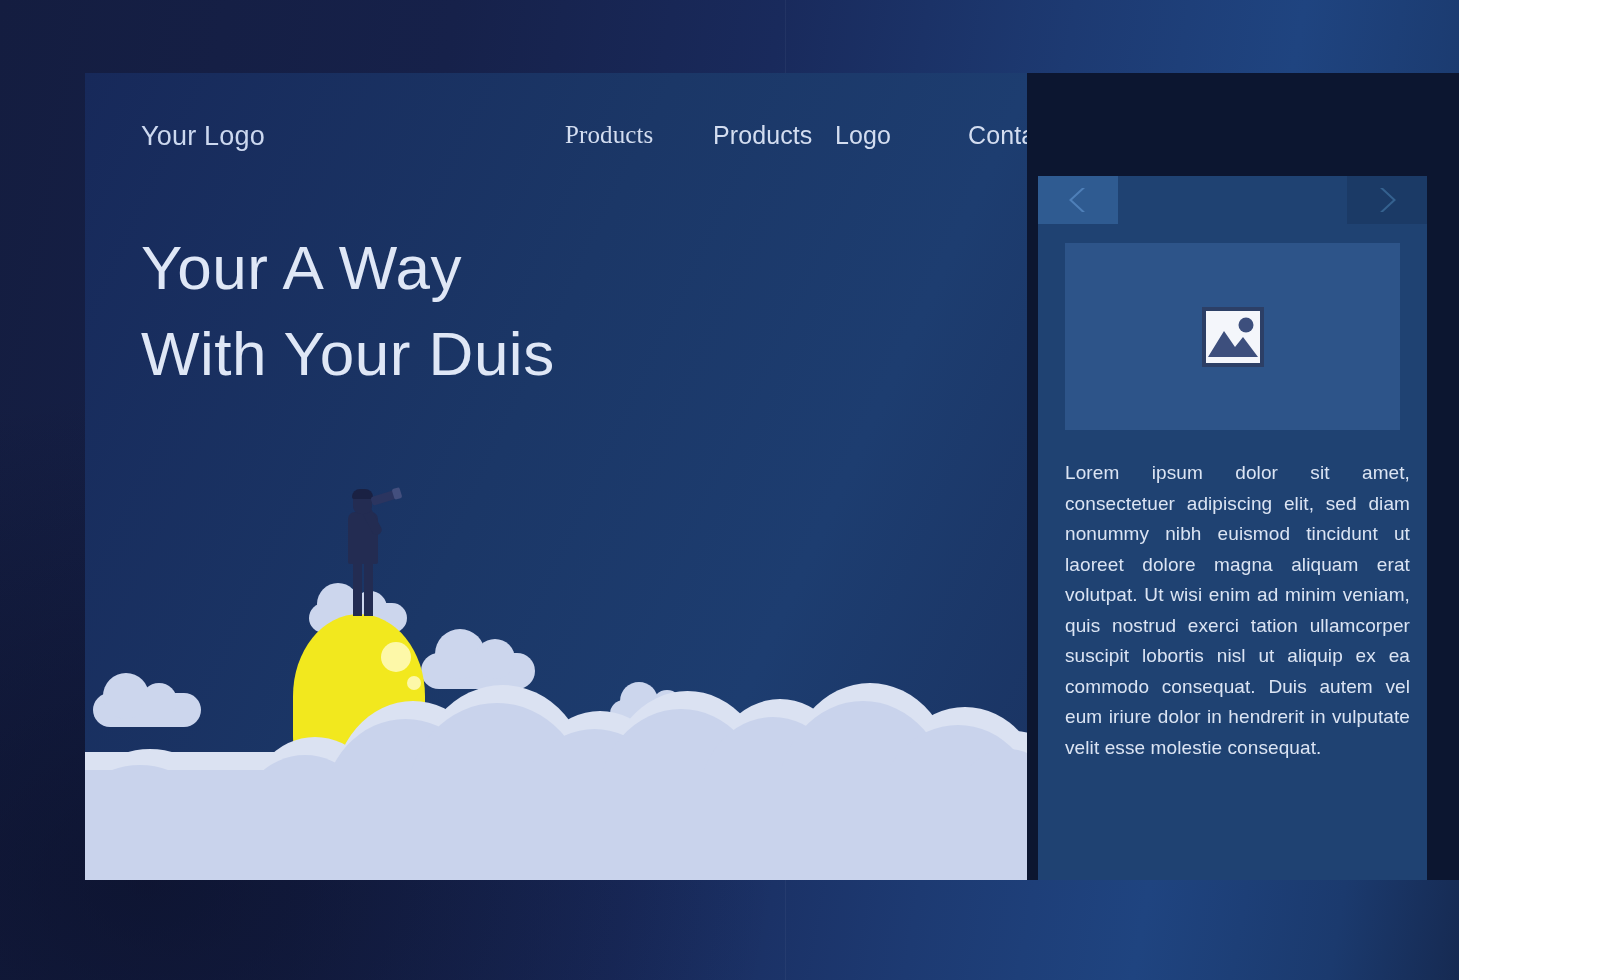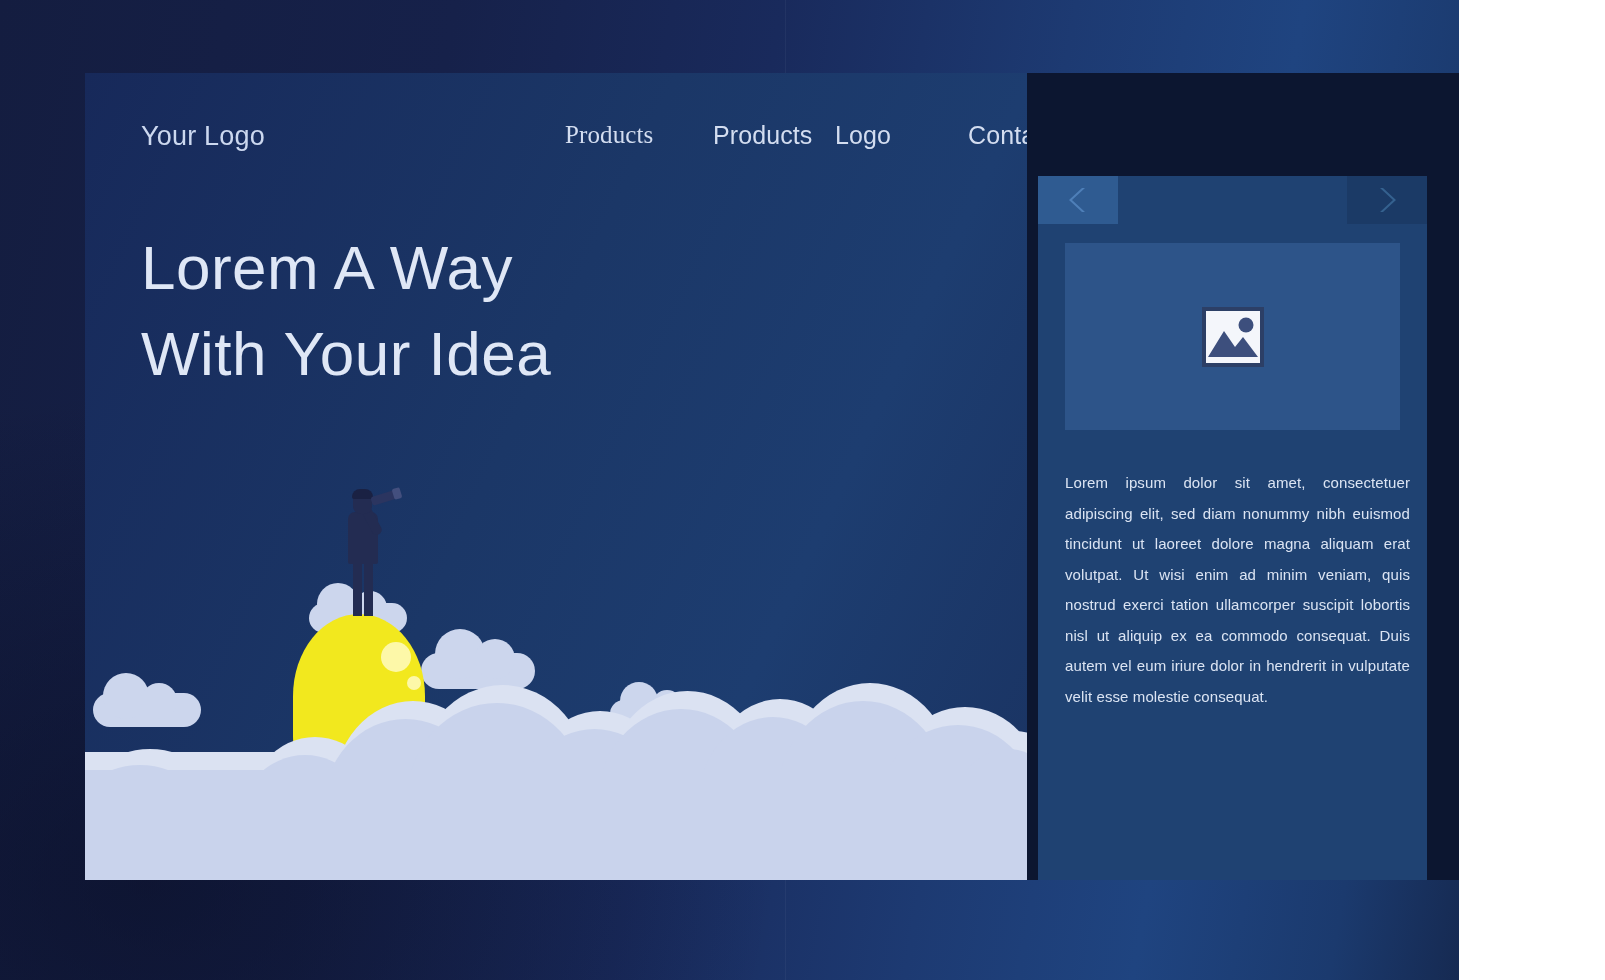--- a/index.html
+++ b/index.html
@@ -140,22 +140,22 @@
 
   #thumb {
     position:absolute; left:27px; top:67px; width:335px; height:187px;
     background:#2d5489;
     display:flex; align-items:center; justify-content:center;
   }
   #img-ph { position:relative; width:62px; height:60px; }
 
   #body-copy {
     position:absolute; left:27px; top:282px; width:345px;
-    font-size:15px; line-height:30.5px; color:#dbe4f3;
-    text-align:justify; hyphens:none; letter-spacing:0.1px;margin-top:10px;
+    font-size:19px; line-height:30.5px; color:#dbe4f3;
+    text-align:justify; hyphens:none; letter-spacing:0.1px;
   }
 </style>
 </head>
 <body>
 
 <div id="page">
   <div id="seam"></div>
   <div id="vignette"></div>
 
   <div id="card">
@@ -243,22 +243,22 @@
 
       <div id="nav">
         <div id="logo">Your Logo</div>
         <div class="nav-link" style="left:480px;font-family:Liberation Serif, serif;">Products</div>
         <div class="nav-link" style="left:628px;">Products</div>
         <div class="nav-link" style="left:750px;">Logo</div>
         <div class="nav-link" style="left:883px;">Contacts</div>
       </div>
 
       <h1 id="headline">
-        <span class="hl-line">Lorem A Way</span>
-        <span class="hl-line">With Your Idea</span>
+        <span class="hl-line">Your A Way</span>
+        <span class="hl-line">With Your Duis</span>
       </h1>
     </div>
 
     <div id="panel">
 
       <div class="arrow-btn" id="arrow-prev">
         <svg class="chev" width="26" height="30" viewBox="0 0 26 30">
           <path d="M20 3 L7 15 L20 27 L17 27 L4 15 L17 3 Z" fill="#4e7fb8"></path>
         </svg>
       </div>

